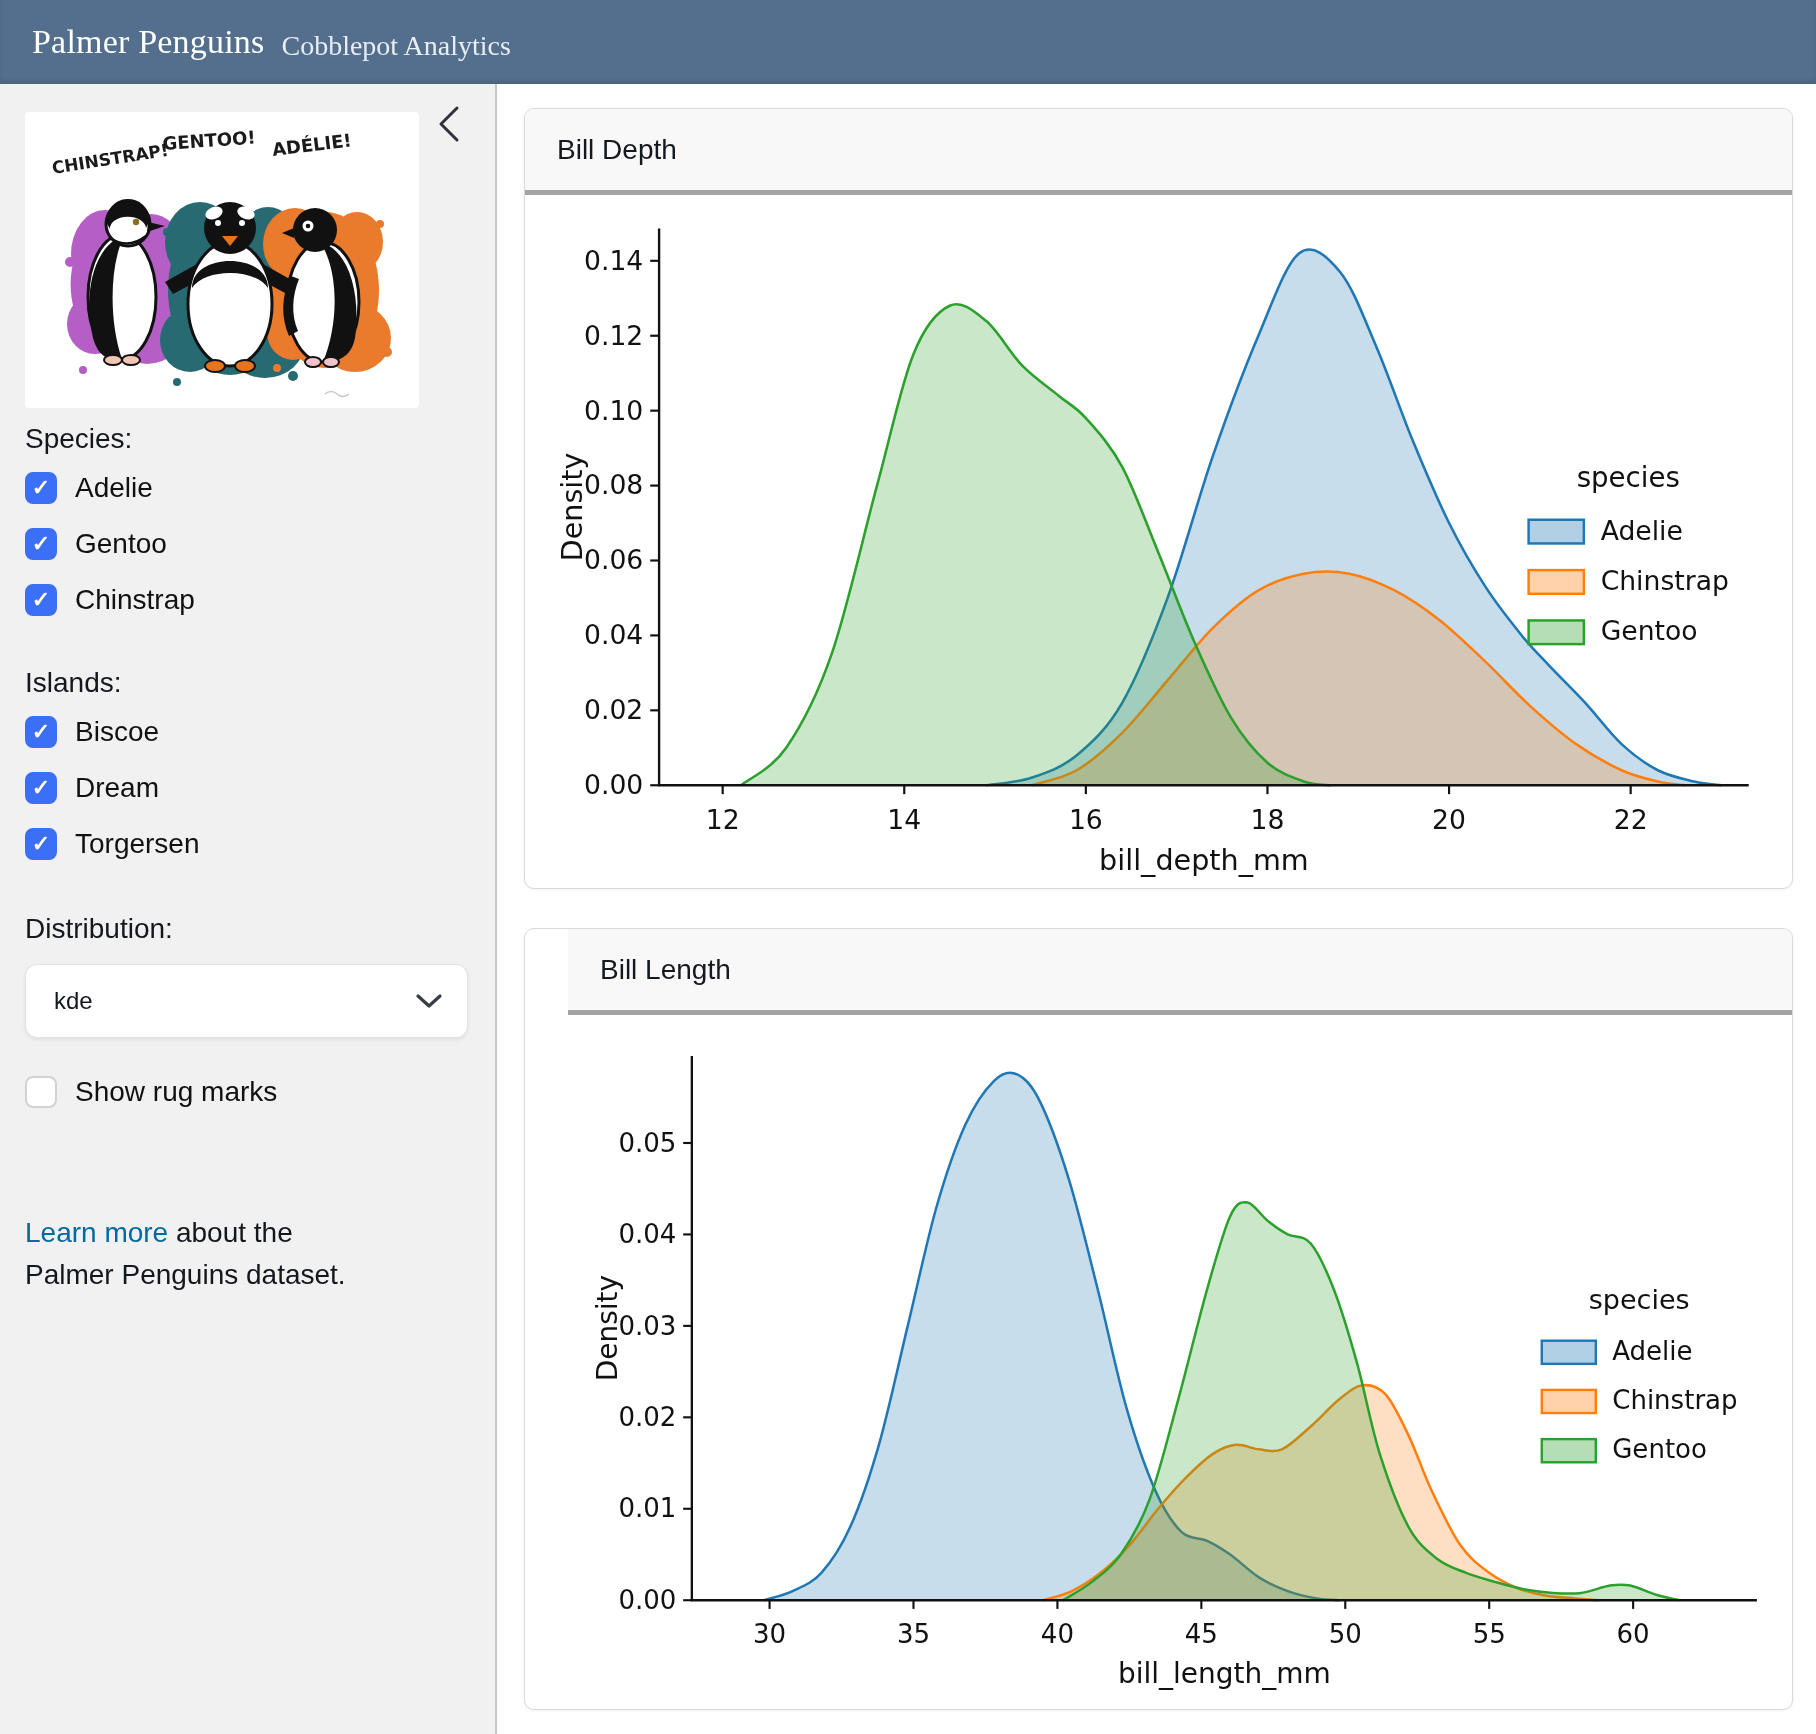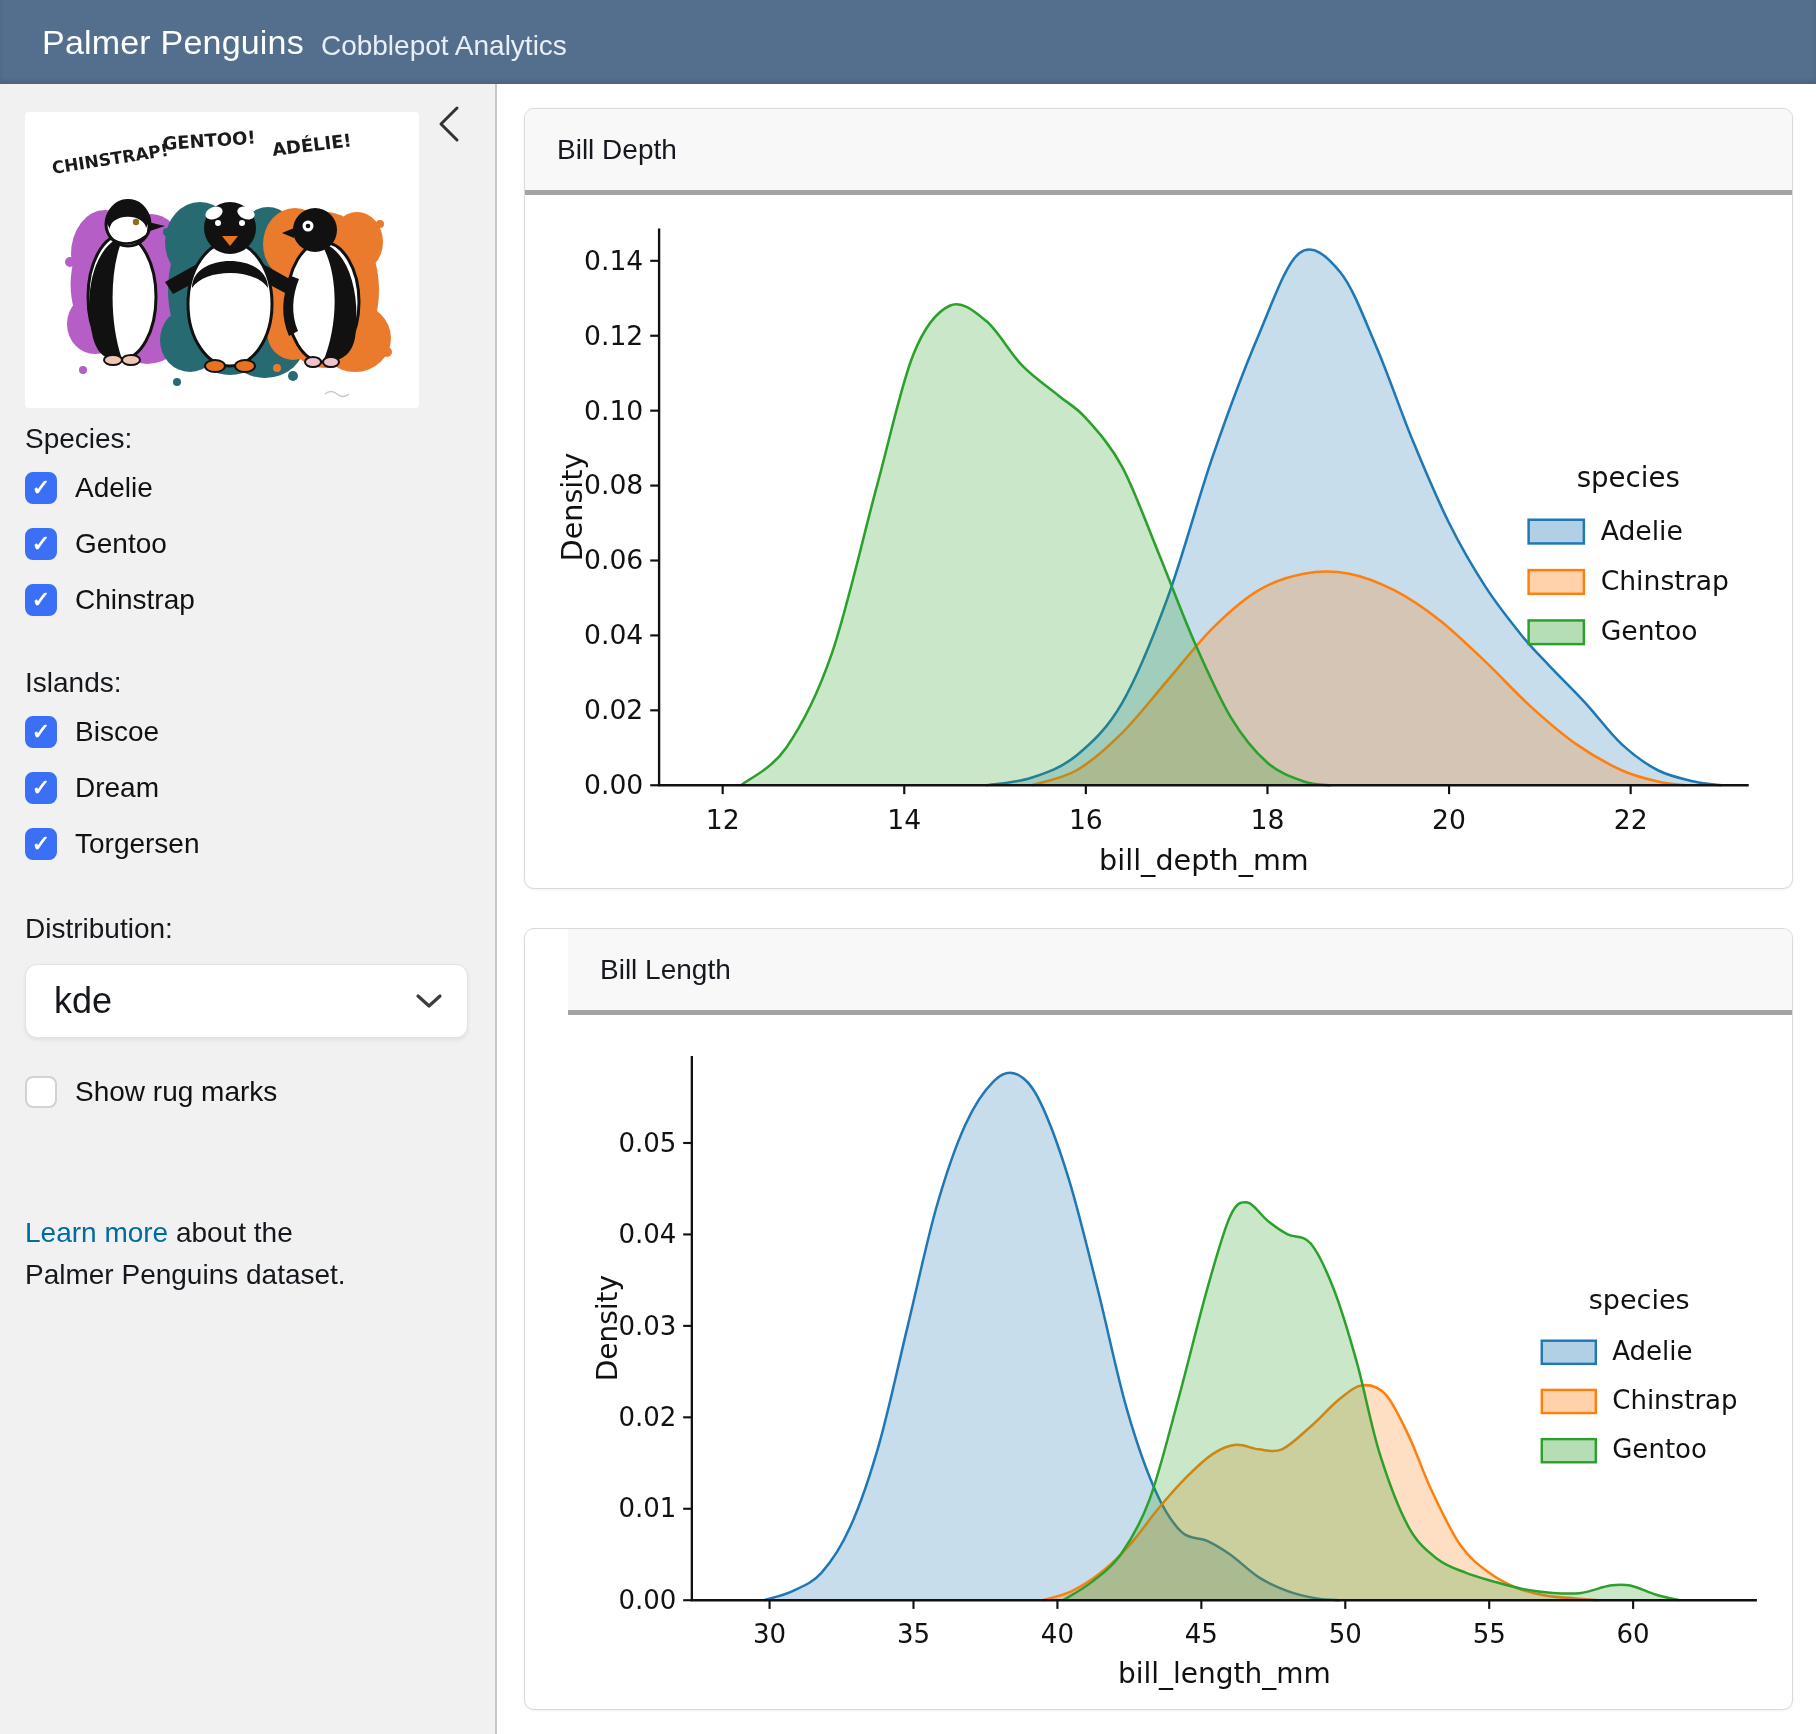--- a/index.html
+++ b/index.html
@@ -1,21 +1,21 @@
 <!DOCTYPE html>
 <html><head>
 <meta charset="utf-8">
 <style>
   * { margin:0; padding:0; box-sizing:border-box; }
   html,body { width:1816px; height:1734px; overflow:hidden;
     font-family:"Liberation Sans", sans-serif; background:#fff; color:#14171c; }
 
   
   .app-header { height:84px; background:#546f8e; display:flex; align-items:center;
-    padding:0 42px; box-shadow:inset 0 -3px 4px rgba(0,0,0,.12); }
+    padding:0 32px; box-shadow:inset 0 -3px 4px rgba(0,0,0,.12);font-family:Liberation Serif, serif; }
   .app-title { color:#ffffff; font-size:34px; font-weight:500; letter-spacing:.2px; }
   .app-subtitle { color:#e9eef5; font-size:28px; margin-left:17px; margin-top:8px; }
 
   
   .shell { display:flex; height:1650px; }
   .sidebar { width:497px; background:#f1f1f2; border-right:2px solid #c6c6ca;
     position:relative; padding:0 25px; flex:none; }
   .main { flex:1; background:#ffffff; padding:24px 23px 0 27px;
     display:flex; flex-direction:column; gap:39px; }
 
@@ -30,21 +30,21 @@
     border:2px solid #d2d2d6; display:flex; align-items:center; justify-content:center; flex:none; }
   .cb .tick { visibility:hidden; color:#fff; font-size:22px; font-weight:bold; line-height:1; }
   .cb.checked { background:#3b6ff5; border-color:#3b6ff5; }
   .cb.checked .tick { visibility:visible; }
   .opt-label { font-size:28px; color:#111; }
   .islands-label { margin-top:50px; }
   .dist-label { margin-top:52px; }
   .select-box { margin-top:18px; width:443px; height:74px; background:#fff;
     border:1px solid #e3e3e6; border-radius:12px; box-shadow:0 2px 4px rgba(0,0,0,.07);
     display:flex; align-items:center; justify-content:space-between;
-    padding:0 24px 0 28px; font-size:36px; cursor:pointer; }
+    padding:0 24px 0 28px; font-size:24px; cursor:pointer; }
   .rug-row { margin-top:38px; }
   .learn-para { margin-top:104px; font-size:28px; line-height:42px; width:360px; }
   .learn-link { color:#0369a1; cursor:pointer; }
 
   
   .card { border:1px solid #d9d9de; border-radius:10px; background:#fff;
     box-shadow:0 1px 3px rgba(0,0,0,.06); overflow:hidden; }
   .card-1 { height:781px; }
   .card-2 { height:782px;padding-left:43px; }
   .card-header { height:86px; background:#f8f8f8; border-bottom:5px solid #a3a3a3;

